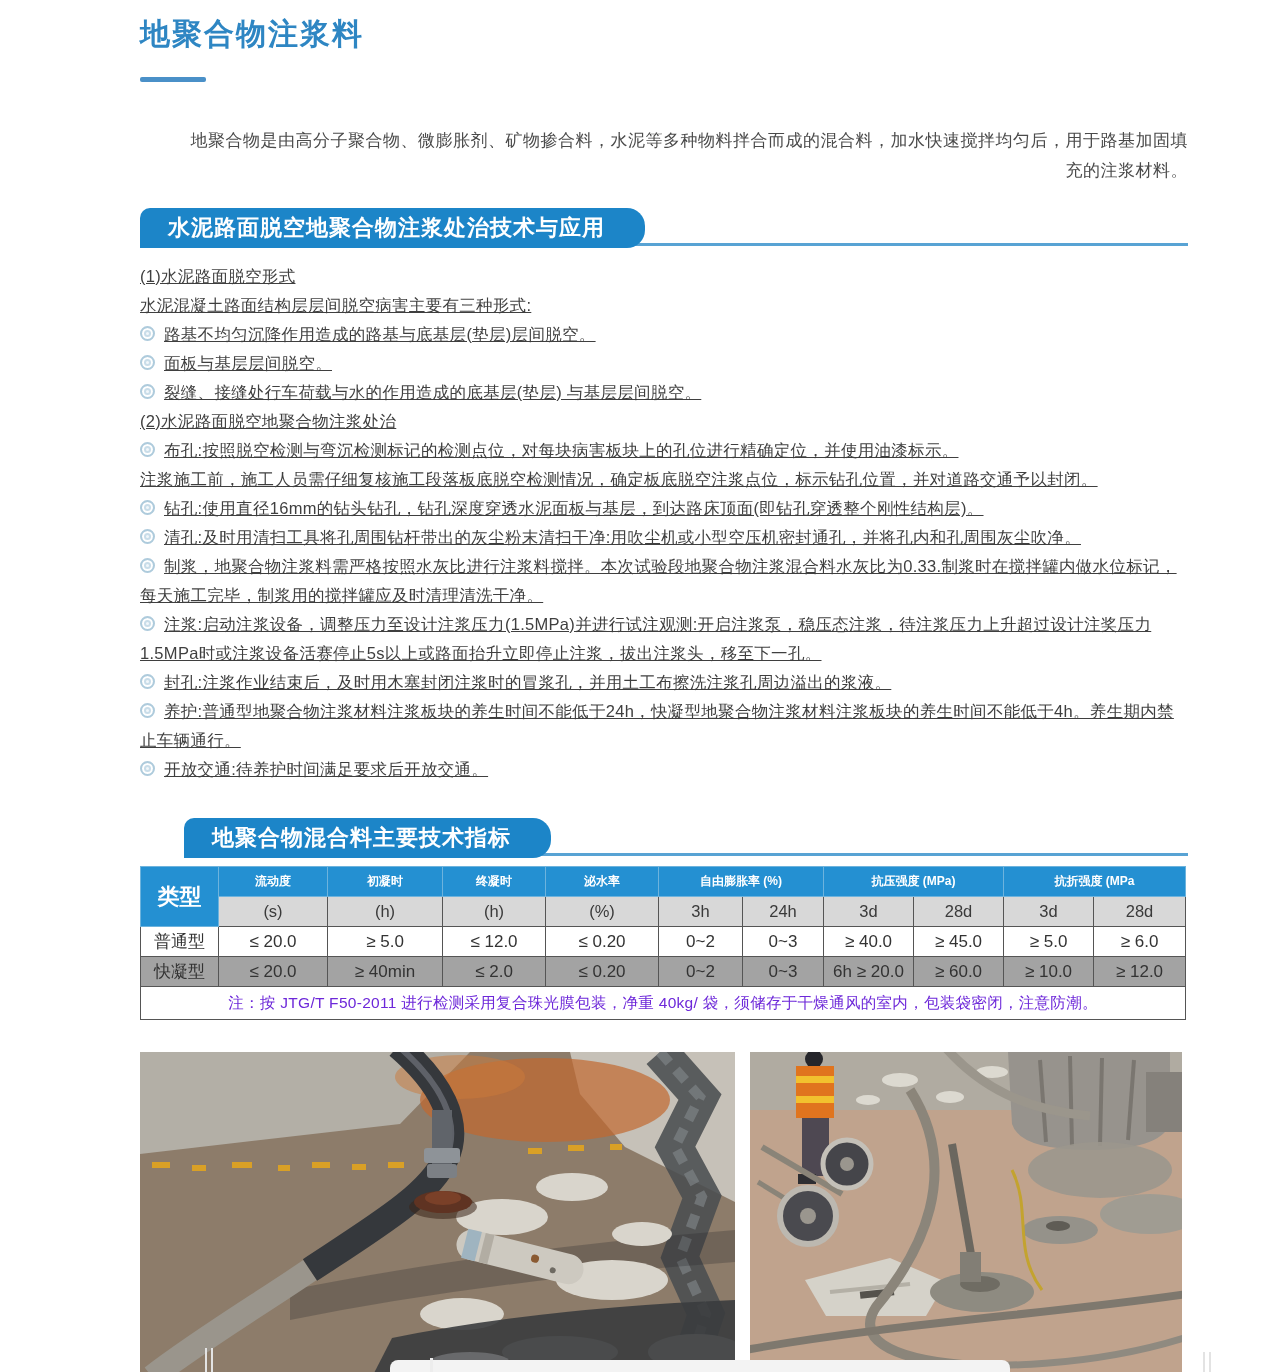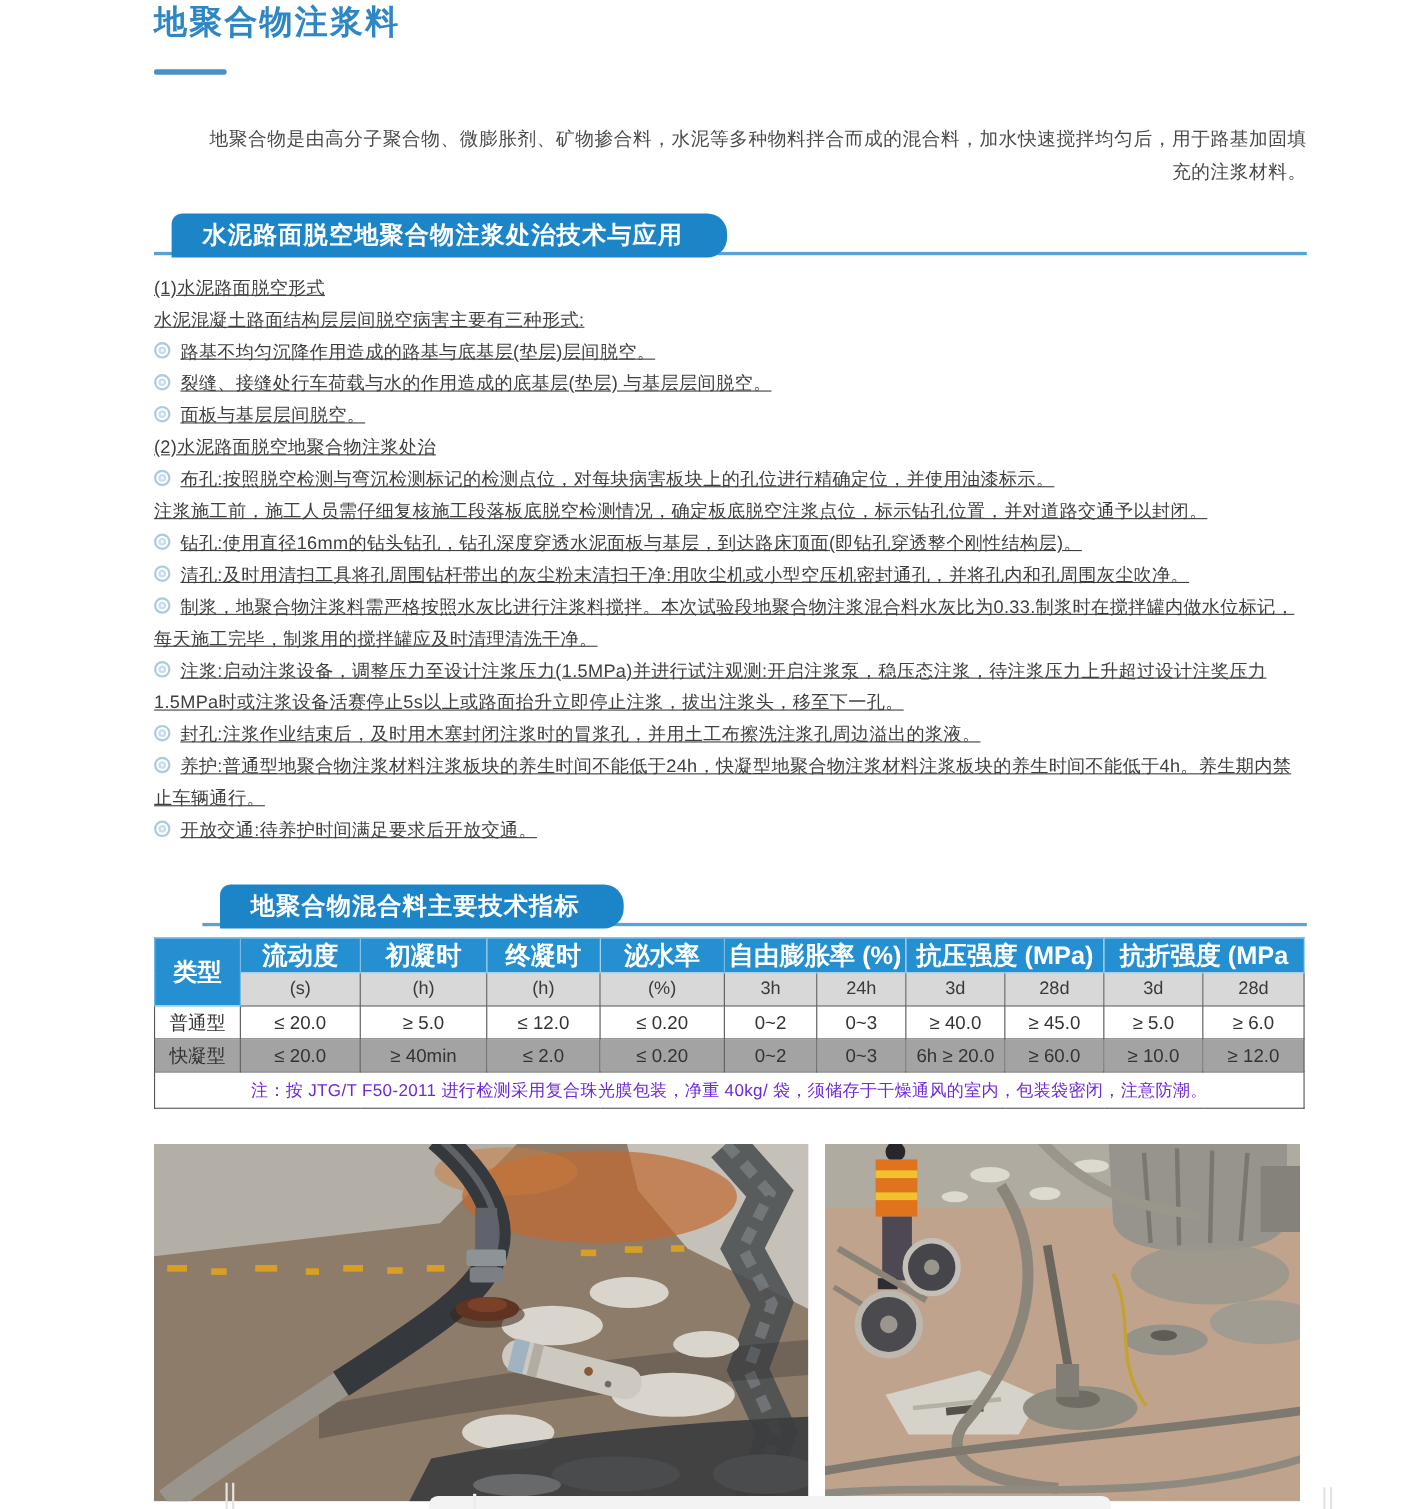--- a/index.html
+++ b/index.html
@@ -5,39 +5,39 @@
   html,body{margin:0;padding:0;background:#ffffff;}
   body{
     width:1280px;height:1372px;overflow:hidden;position:relative;
     font-family:"Liberation Sans","DejaVu Sans",sans-serif;
     -webkit-font-smoothing:antialiased;
   }
   .content{margin-left:140px;width:1048px;}
 
   
   .doc-title{
-    margin:0;font-size:30px;font-weight:bold;
+    margin:0;padding-top:14px;font-size:30px;font-weight:bold;
     color:#2e86c3;letter-spacing:2px;
   }
   .title-underline{
     display:block;width:66px;height:5px;background:#4a90c8;
     border-radius:2px;margin-top:22px;
   }
 
   
   .intro{
     margin:44px 0 0 0;font-size:17px;line-height:30px;color:#4a4a4a;
     text-indent:2em;letter-spacing:0.5px;text-align:right;
   }
 
   
   .banner-row{position:relative;margin-top:22px;height:40px;}
   .banner-row.second{margin-top:34px;margin-left:44px;}
   .banner{
-    position:absolute;left:16px;top:0;z-index:2;display:inline-block;
+    position:absolute;left:0;top:0;z-index:2;display:inline-block;
     background:#1c85c8;color:#ffffff;font-weight:bold;font-size:22px;
     line-height:40px;padding:0 40px 0 28px;letter-spacing:1px;
     border-radius:10px 18px 18px 0;
   }
   .banner-line{
     position:absolute;left:0;right:0;bottom:2px;height:3px;
     background:#58a3d4;z-index:1;
   }
 
   
@@ -52,21 +52,21 @@
   
   table.spec{
     border-collapse:collapse;margin-top:8px;table-layout:fixed;
     width:1045px;
   }
   table.spec th,table.spec td{
     border:1px solid #555555;text-align:center;vertical-align:middle;
     padding:0;overflow:hidden;white-space:nowrap;
   }
   table.spec .blue{
-    background:#2490d2;color:#ffffff;font-weight:bold;font-size:23px;
+    background:#2490d2;color:#ffffff;font-weight:bold;font-size:12px;
     height:29px;border-color:#6db3dd;
   }
   table.spec th.typecell{font-size:22px;}
   table.spec .sub{
     background:#d8d8d8;color:#3a3a3a;font-size:16.5px;height:29px;font-weight:normal;
   }
   table.spec td{font-size:17px;color:#333333;height:29px;}
   table.spec tr.alt td{background:#a3a3a3;}
   table.spec td.note{
     font-size:15.5px;color:#6d28d9;height:32px;background:#ffffff;letter-spacing:0.3px;
@@ -103,22 +103,22 @@
 
   <div class="banner-row">
     <span class="banner-line"></span>
     <span class="banner">水泥路面脱空地聚合物注浆处治技术与应用</span>
   </div>
 
   <div class="list">
     <p><span>(1)水泥路面脱空形式</span></p>
     <p><span>水泥混凝土路面结构层层间脱空病害主要有三种形式:</span></p>
     <p><span class="ring"></span><span>路基不均匀沉降作用造成的路基与底基层(垫层)层间脱空。</span></p>
+    <p><span class="ring"></span><span>面板与基层层间脱空。</span></p>
     <p><span class="ring"></span><span>裂缝、接缝处行车荷载与水的作用造成的底基层(垫层) 与基层层间脱空。</span></p>
-    <p><span class="ring"></span><span>面板与基层层间脱空。</span></p>
     <p><span>(2)水泥路面脱空地聚合物注浆处治</span></p>
     <p><span class="ring"></span><span>布孔:按照脱空检测与弯沉检测标记的检测点位，对每块病害板块上的孔位进行精确定位，并使用油漆标示。</span></p>
     <p><span>注浆施工前，施工人员需仔细复核施工段落板底脱空检测情况，确定板底脱空注浆点位，标示钻孔位置，并对道路交通予以封闭。</span></p>
     <p><span class="ring"></span><span>钻孔:使用直径16mm的钻头钻孔，钻孔深度穿透水泥面板与基层，到达路床顶面(即钻孔穿透整个刚性结构层)。</span></p>
     <p><span class="ring"></span><span>清孔:及时用清扫工具将孔周围钻杆带出的灰尘粉末清扫干净:用吹尘机或小型空压机密封通孔，并将孔内和孔周围灰尘吹净。</span></p>
     <p><span class="ring"></span><span>制浆，地聚合物注浆料需严格按照水灰比进行注浆料搅拌。本次试验段地聚合物注浆混合料水灰比为0.33.制浆时在搅拌罐内做水位标记，每天施工完毕，制浆用的搅拌罐应及时清理清洗干净。</span></p>
     <p><span class="ring"></span><span>注浆:启动注浆设备，调整压力至设计注浆压力(1.5MPa)并进行试注观测:开启注浆泵，稳压态注浆，待注浆压力上升超过设计注奖压力1.5MPa时或注浆设备活赛停止5s以上或路面抬升立即停止注浆，拔出注浆头，移至下一孔。</span></p>
     <p><span class="ring"></span><span>封孔:注浆作业结束后，及时用木塞封闭注浆时的冒浆孔，并用土工布擦洗注浆孔周边溢出的浆液。</span></p>
     <p><span class="ring"></span><span>养护:普通型地聚合物注浆材料注浆板块的养生时间不能低于24h，快凝型地聚合物注浆材料注浆板块的养生时间不能低于4h。养生期内禁止车辆通行。</span></p>
     <p><span class="ring"></span><span>开放交通:待养护时间满足要求后开放交通。</span></p>

